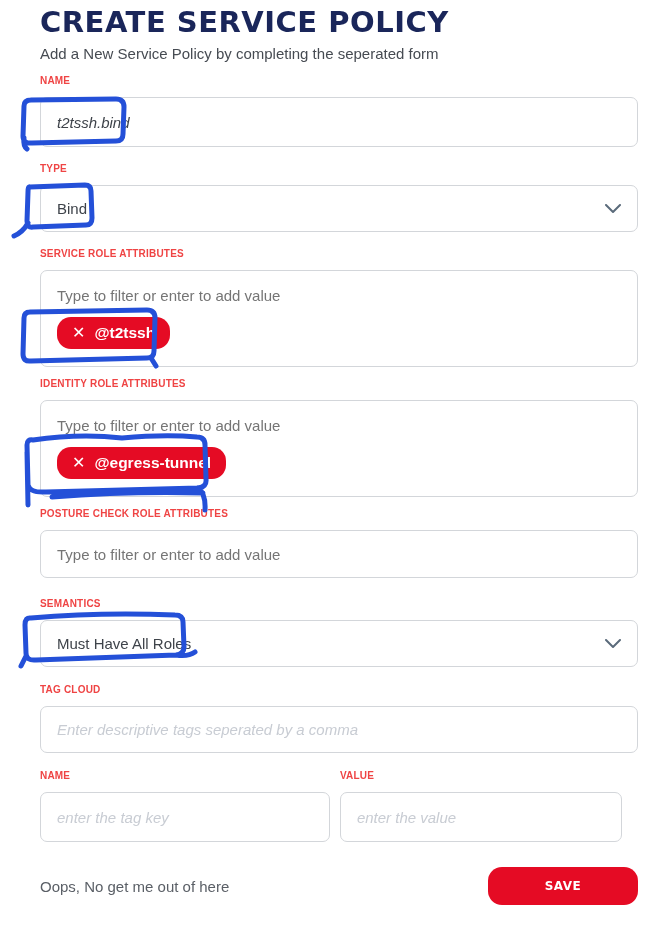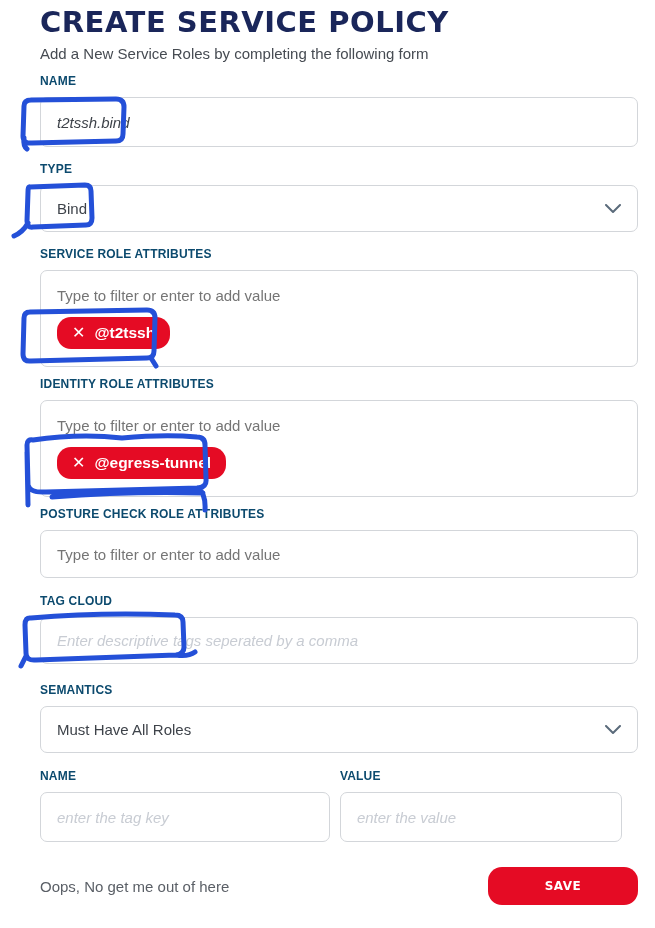--- a/index.html
+++ b/index.html
@@ -32,25 +32,25 @@
   .main-title { margin-top: 2px; }
   .subtitle {
     margin-top: 4px;
     font-size: 15px;
     line-height: 20px;
     color: #464b52;
   }
 
   .group { margin-top: 14px; }
   .label {
-    font-size: 12px;
+    font-size: 10px;
     line-height: 16px;
     font-weight: 700;
     letter-spacing: 0.2px;
-    color: #0c4a6e;
+    color: #ef4444;
   }
   .field { margin-top: 8px; }
 
   .text-input, .select-box, .role-box {
     width: 598px;
     border: 1px solid #d3d6da;
     border-radius: 7px;
     background: #fff;
     font-size: 15px;
     color: #3e434a;
@@ -155,21 +155,21 @@
 </head>
 <body>
 
 <div class="page">
 
   <div class="top-clip">
     <div class="big-title ghost-title">CREATE SERVICE POLICY</div>
   </div>
 
   <h1 class="big-title main-title">CREATE SERVICE POLICY</h1>
-  <div class="subtitle">Add a New Service Roles by completing the following form</div>
+  <div class="subtitle">Add a New Service Policy by completing the seperated form</div>
 
   <div class="group" style="margin-top:9px">
     <div class="label">NAME</div>
     <input class="text-input field" type="text" value="t2tssh.bind" style="">
   </div>
 
   <div class="group">
     <div class="label">TYPE</div>
     <div class="select-box field">
       <span>Bind</span>
@@ -201,35 +201,35 @@
     </div>
   </div>
 
   <div class="group" style="margin-top:9px">
     <div class="label">POSTURE CHECK ROLE ATTRIBUTES</div>
     <div class="role-box single field">
       <input class="role-input" type="text" placeholder="Type to filter or enter to add value" style="">
     </div>
   </div>
 
-  <div class="group" style="margin-top:15px">
-    <div class="label">TAG CLOUD</div>
-    <input class="text-input short field" type="text" placeholder="Enter descriptive tags seperated by a comma" style="">
-  </div>
-
   <div class="group" style="margin-top:18px">
     <div class="label">SEMANTICS</div>
     <div class="select-box field">
       <span>Must Have All Roles</span>
       <svg class="chev" viewBox="0 0 16 10">
         <polyline points="1,1 8,8 15,1" fill="none" stroke="#5b6b7b" stroke-width="2" stroke-linecap="round" stroke-linejoin="round"></polyline>
       </svg>
     </div>
   </div>
 
+  <div class="group" style="margin-top:15px">
+    <div class="label">TAG CLOUD</div>
+    <input class="text-input short field" type="text" placeholder="Enter descriptive tags seperated by a comma" style="">
+  </div>
+
   <div class="group two-col" style="margin-top:15px">
     <div class="col-left">
       <div class="label">NAME</div>
       <input class="text-input field" type="text" placeholder="enter the tag key" style="">
     </div>
     <div class="col-right">
       <div class="label">VALUE</div>
       <input class="text-input field" type="text" placeholder="enter the value" style="">
     </div>
   </div>

